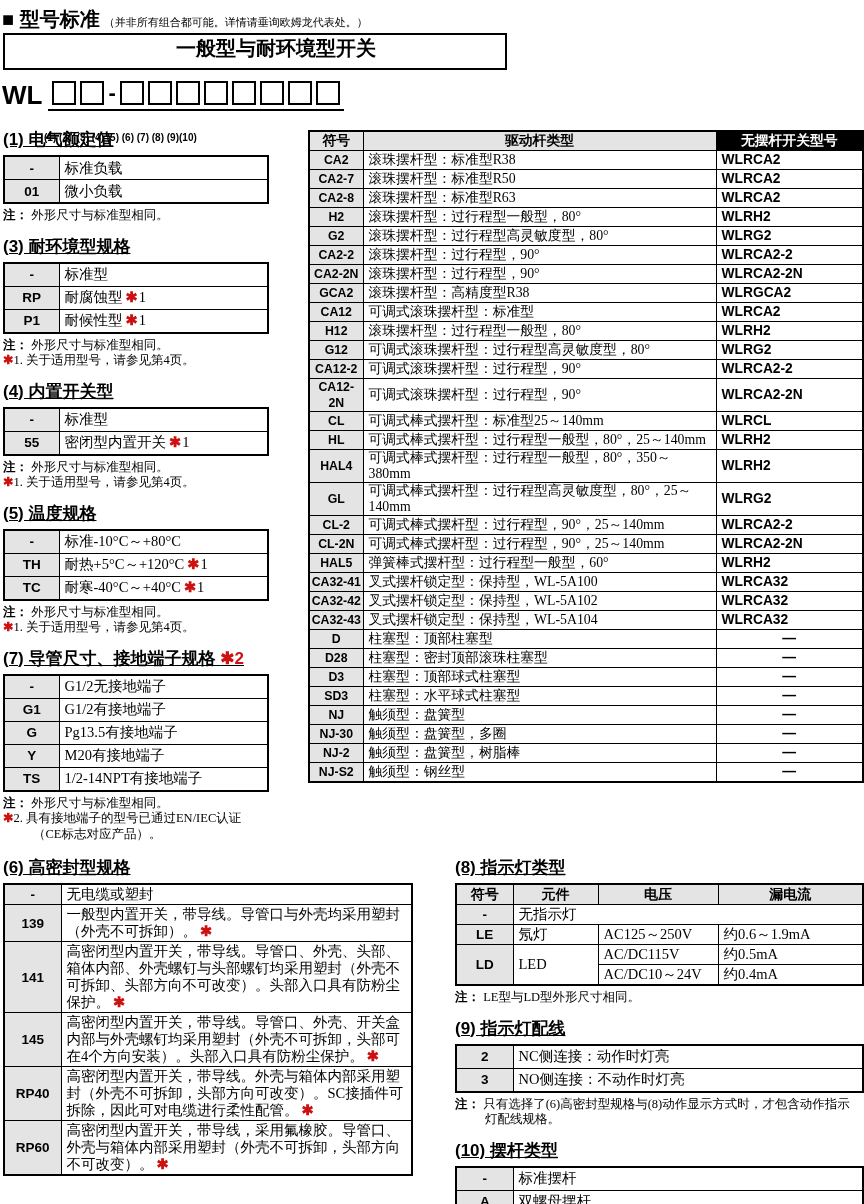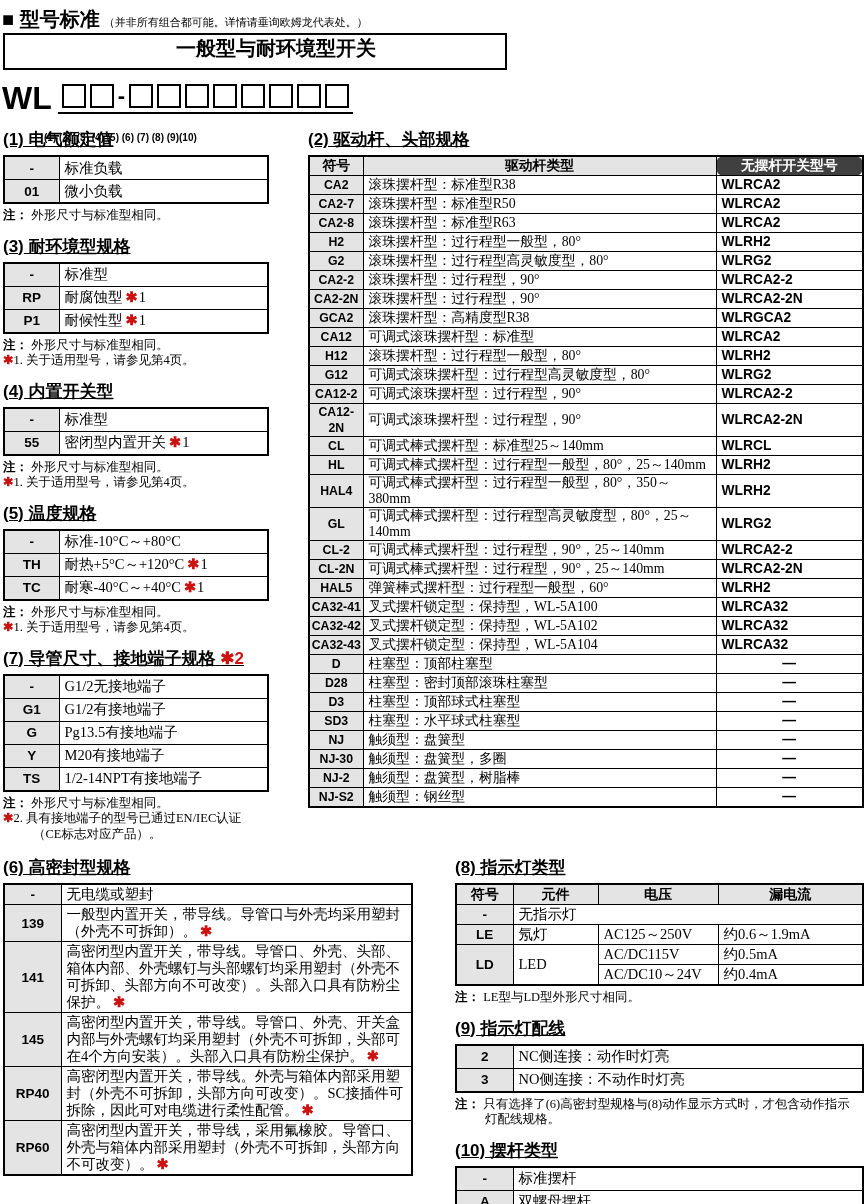--- a/index.html
+++ b/index.html
@@ -12,38 +12,38 @@
   .hdr{top:6px;left:2px;white-space:nowrap;}
   .hdr-title{font-family:Liberation Sans, sans-serif;font-weight:bold;font-size:20px;}
   .hdr-note{font-size:11px;margin-left:4px;}
   .banner{
     top:33px;left:3px;width:458px;height:33px;border:2px solid #000;
     display:flex;justify-content:center;
     font-family:"Liberation Sans",sans-serif;font-weight:bold;font-size:20px;padding-left:42px;
   }
   
   .model-line{top:80px;left:2px;display:flex;align-items:center;}
-  .model-prefix{font-family:"Liberation Sans",sans-serif;font-weight:bold;font-size:32px;margin-right:6px;}
+  .model-prefix{font-family:"Liberation Sans",sans-serif;font-weight:bold;font-size:26px;margin-right:6px;}
   .model-boxes{display:inline-flex;align-items:center;border-bottom:2px solid #000;padding:0 2px 3px 2px;}
   .mbox{width:20px;height:20px;border:2px solid #000;margin:0 2px;display:inline-block;background:#fff;}
   .box-hyphen{font-family:"Liberation Sans",sans-serif;font-weight:bold;font-size:22px;margin:0 2px;}
   .model-digits{top:132px;left:44px;font-family:"Liberation Sans",sans-serif;font-weight:bold;font-size:10px;white-space:pre;}
   
   #block-top-left{left:3px;top:130px;width:300px;}
   #block-top-right{left:308px;top:130px;width:554px;}
   #block-bottom-left{left:3px;top:858px;width:412px;}
   #block-bottom-right{left:455px;top:858px;width:407px;}
   
   .section{margin-bottom:13px;}
   .sec-title{font-family:"Liberation Sans",sans-serif;font-weight:bold;font-size:17px;margin:0 0 5px 0;line-height:20px;text-decoration:underline;}
   table.tbl{border-collapse:collapse;table-layout:fixed;border:2px solid #000;}
   .tbl td{border:1px solid #000;font-size:14.5px;padding:1px 5px;line-height:17px;vertical-align:middle;background:#fff;}
   .tbl td.code{background:#e4e4e4;font-family:"Liberation Sans",sans-serif;font-weight:bold;font-size:13.5px;text-align:center;padding:1px 2px;}
   .tbl td.th{background:#e4e4e4;font-family:"Liberation Sans",sans-serif;font-weight:bold;font-size:14px;text-align:center;}
-  .tbl td.dark{background:#404040;color:#fff;border-radius:8px;}
+  .tbl td.dark{background:#000000;color:#fff;}
   .tbl td.model{font-family:"Liberation Sans",sans-serif;font-weight:bold;font-size:13px;padding-left:6px;}
   .tbl td.dash{font-family:"Liberation Sans",sans-serif;font-weight:bold;text-align:center;}
   .tbl.rows20 td{height:20px;}
   .tbl.compact td{height:18px;padding:0 5px;font-size:13.8px;line-height:16px;}
   .tbl.compact td.code{font-size:12.3px;padding:0 1px;}
   
   .notes{margin-top:4px;font-size:12.5px;line-height:15.5px;}
   .note-line{padding-left:30px;text-indent:-30px;}
   .note-line.ind{padding-left:30px;text-indent:0;}
   .seg-b{font-weight:bold;font-family:"Liberation Sans",sans-serif;font-size:12.5px;}
@@ -212,21 +212,20 @@
       </table>
       <div class="notes">
         <div class="note-line"><span class="seg-b">注：</span><span> 外形尺寸与标准型相同。</span></div>
         <div class="note-line"><span class="seg-r">✱</span><span>2. 具有接地端子的型号已通过EN/IEC认证</span></div>
         <div class="note-line ind"><span>（CE标志对应产品）。</span></div>
       </div>
     </div>
   </div>
 <div class="abs" id="block-top-right">
     <div class="section">
-      <div class="sec-title"><span>(2) 驱动杆、头部规格</span></div>
       <table class="tbl compact" style="width: 554px;">
         <colgroup>
           <col style="width: 54px;">
           <col style="width: 353px;">
           <col style="width: 147px;">
         </colgroup>
         <tbody>
           <tr>
             <td class="th">符号</td>
             <td class="th">驱动杆类型</td>

